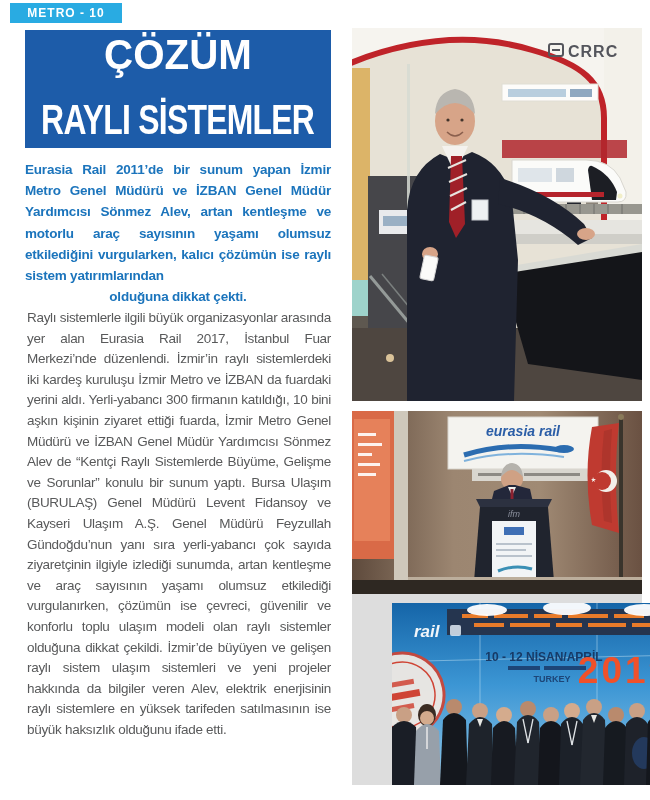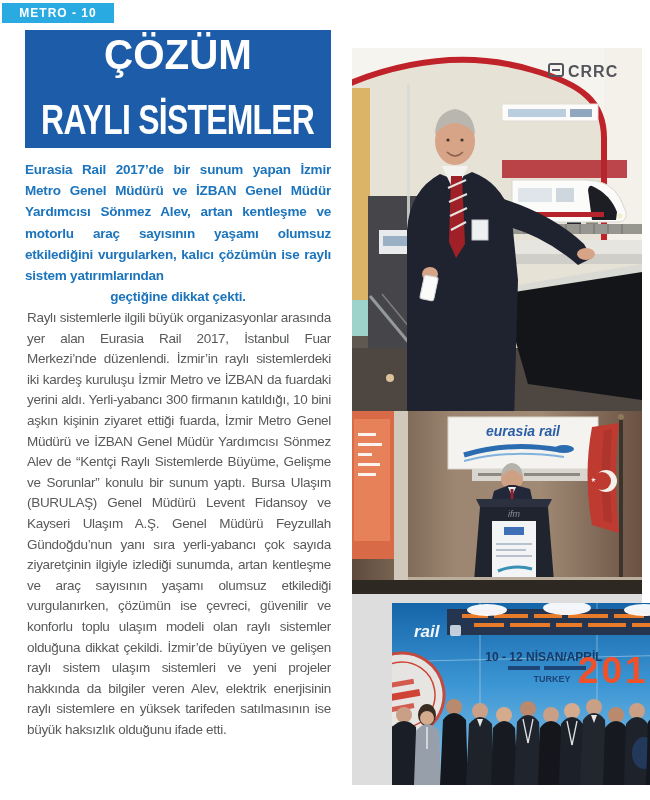--- a/index.html
+++ b/index.html
@@ -1,21 +1,21 @@
 <!DOCTYPE html>
 <html><head>
 <meta charset="utf-8">
 <style>
   html,body{margin:0;padding:0;background:#ffffff;}
   .page{
     position:relative;width:650px;height:800px;background:#ffffff;overflow:hidden;
     font-family:"Liberation Sans",sans-serif;
   }
   .tag{
-    position:absolute;left:2px;top:3px;width:112px;height:20px;
+    position:absolute;left:10px;top:3px;width:112px;height:20px;
     background:#29abe2;color:#ffffff;font-size:12px;font-weight:bold;
     letter-spacing:1px;display:flex;align-items:center;justify-content:center;
   }
   .title-box{
     position:absolute;left:25px;top:30px;width:306px;height:118px;
     background:#1d5ca9;color:#ffffff;display:flex;flex-direction:column;
     align-items:center;justify-content:center;text-align:center;gap:20px;
   }
   .title-line1{
     font-size:42px;font-weight:bold;line-height:1.02;white-space:nowrap;
@@ -32,41 +32,41 @@
   }
   .lead p{margin:0;text-align:justify;}
   .lead .lead-last{text-align:center;}
   .body-text{
     position:absolute;left:11px;top:292px;width:336px;
     color:#58595a;font-size:13.5px;line-height:20.6px;letter-spacing:-0.3px;
   }
   .body-text p{margin:16px;text-align:justify;}
   .photo{position:absolute;left:352px;width:290px;overflow:hidden;background:#ddd;}
   .photo svg{display:block;}
-  #photo1{top:48px;height:373px;}
+  #photo1{top:28px;height:373px;}
   #photo2{top:411px;height:226px;}
   #photo3{top:603px;height:182px;padding-left:40px;}
 </style>
 </head>
 <body>
 
 <div class="page">
 
   <div class="tag">
     <span>METRO - 10</span>
   </div>
 
   <div class="title-box">
     <div class="title-line1">ÇÖZÜM</div>
     <div class="title-line2">RAYLI SİSTEMLER</div>
   </div>
 
   <div class="lead">
-    <p>Eurasia Rail 2017’de bir sunum yapan İzmir Metro Genel Müdürü ve İZBAN Genel Müdür Yardımcısı Sönmez Alev, artan kentleşme ve motorlu araç sayısının yaşamı olumsuz etkilediğini vurgularken, kalıcı çözümün ise raylı sistem yatırımlarından</p>
-    <p class="lead-last">geçtiğine dikkat çekti.</p>
+    <p>Eurasia Rail 2011’de bir sunum yapan İzmir Metro Genel Müdürü ve İZBAN Genel Müdür Yardımcısı Sönmez Alev, artan kentleşme ve motorlu araç sayısının yaşamı olumsuz etkilediğini vurgularken, kalıcı çözümün ise raylı sistem yatırımlarından</p>
+    <p class="lead-last">olduğuna dikkat çekti.</p>
   </div>
 
   <div class="body-text">
     <p>Raylı sistemlerle ilgili büyük organizasyonlar arasında yer alan Eurasia Rail 2017, İstanbul Fuar Merkezi’nde düzenlendi.  İzmir’in raylı sistemlerdeki iki kardeş kuruluşu İzmir Metro ve İZBAN da fuardaki yerini aldı. Yerli-yabancı 300 firmanın katıldığı, 10 bini aşkın kişinin ziyaret ettiği fuarda, İzmir Metro Genel Müdürü ve İZBAN Genel Müdür Yardımcısı Sönmez Alev de “Kentçi Raylı Sistemlerde Büyüme, Gelişme ve Sorunlar” konulu bir sunum yaptı. Bursa Ulaşım (BURULAŞ) Genel Müdürü Levent Fidansoy ve Kayseri Ulaşım A.Ş. Genel Müdürü Feyzullah Gündoğdu’nun yanı sıra yerli-yabancı çok sayıda ziyaretçinin ilgiyle izlediği sunumda, artan kentleşme ve araç sayısının yaşamı olumsuz etkilediği vurgulanırken, çözümün ise çevreci, güvenilir ve konforlu toplu ulaşım modeli olan raylı sistemler olduğuna dikkat çekildi. İzmir’de büyüyen ve gelişen raylı sistem ulaşım sistemleri ve yeni projeler hakkında da bilgiler veren Alev, elektrik enerjisinin raylı sistemlere  en yüksek tarifeden satılmasının ise büyük haksızlık olduğunu ifade etti.</p>
   </div>
 
   <div class="photo" id="photo1">
     <svg viewBox="0 0 290 373" width="290" height="373">
       <rect width="290" height="373" fill="#e7e2d6"></rect>
       <path d="M0,36 C60,10 120,4 180,22 C230,36 252,54 252,90 L252,0 L0,0 Z" fill="#f6f4ef"></path>

